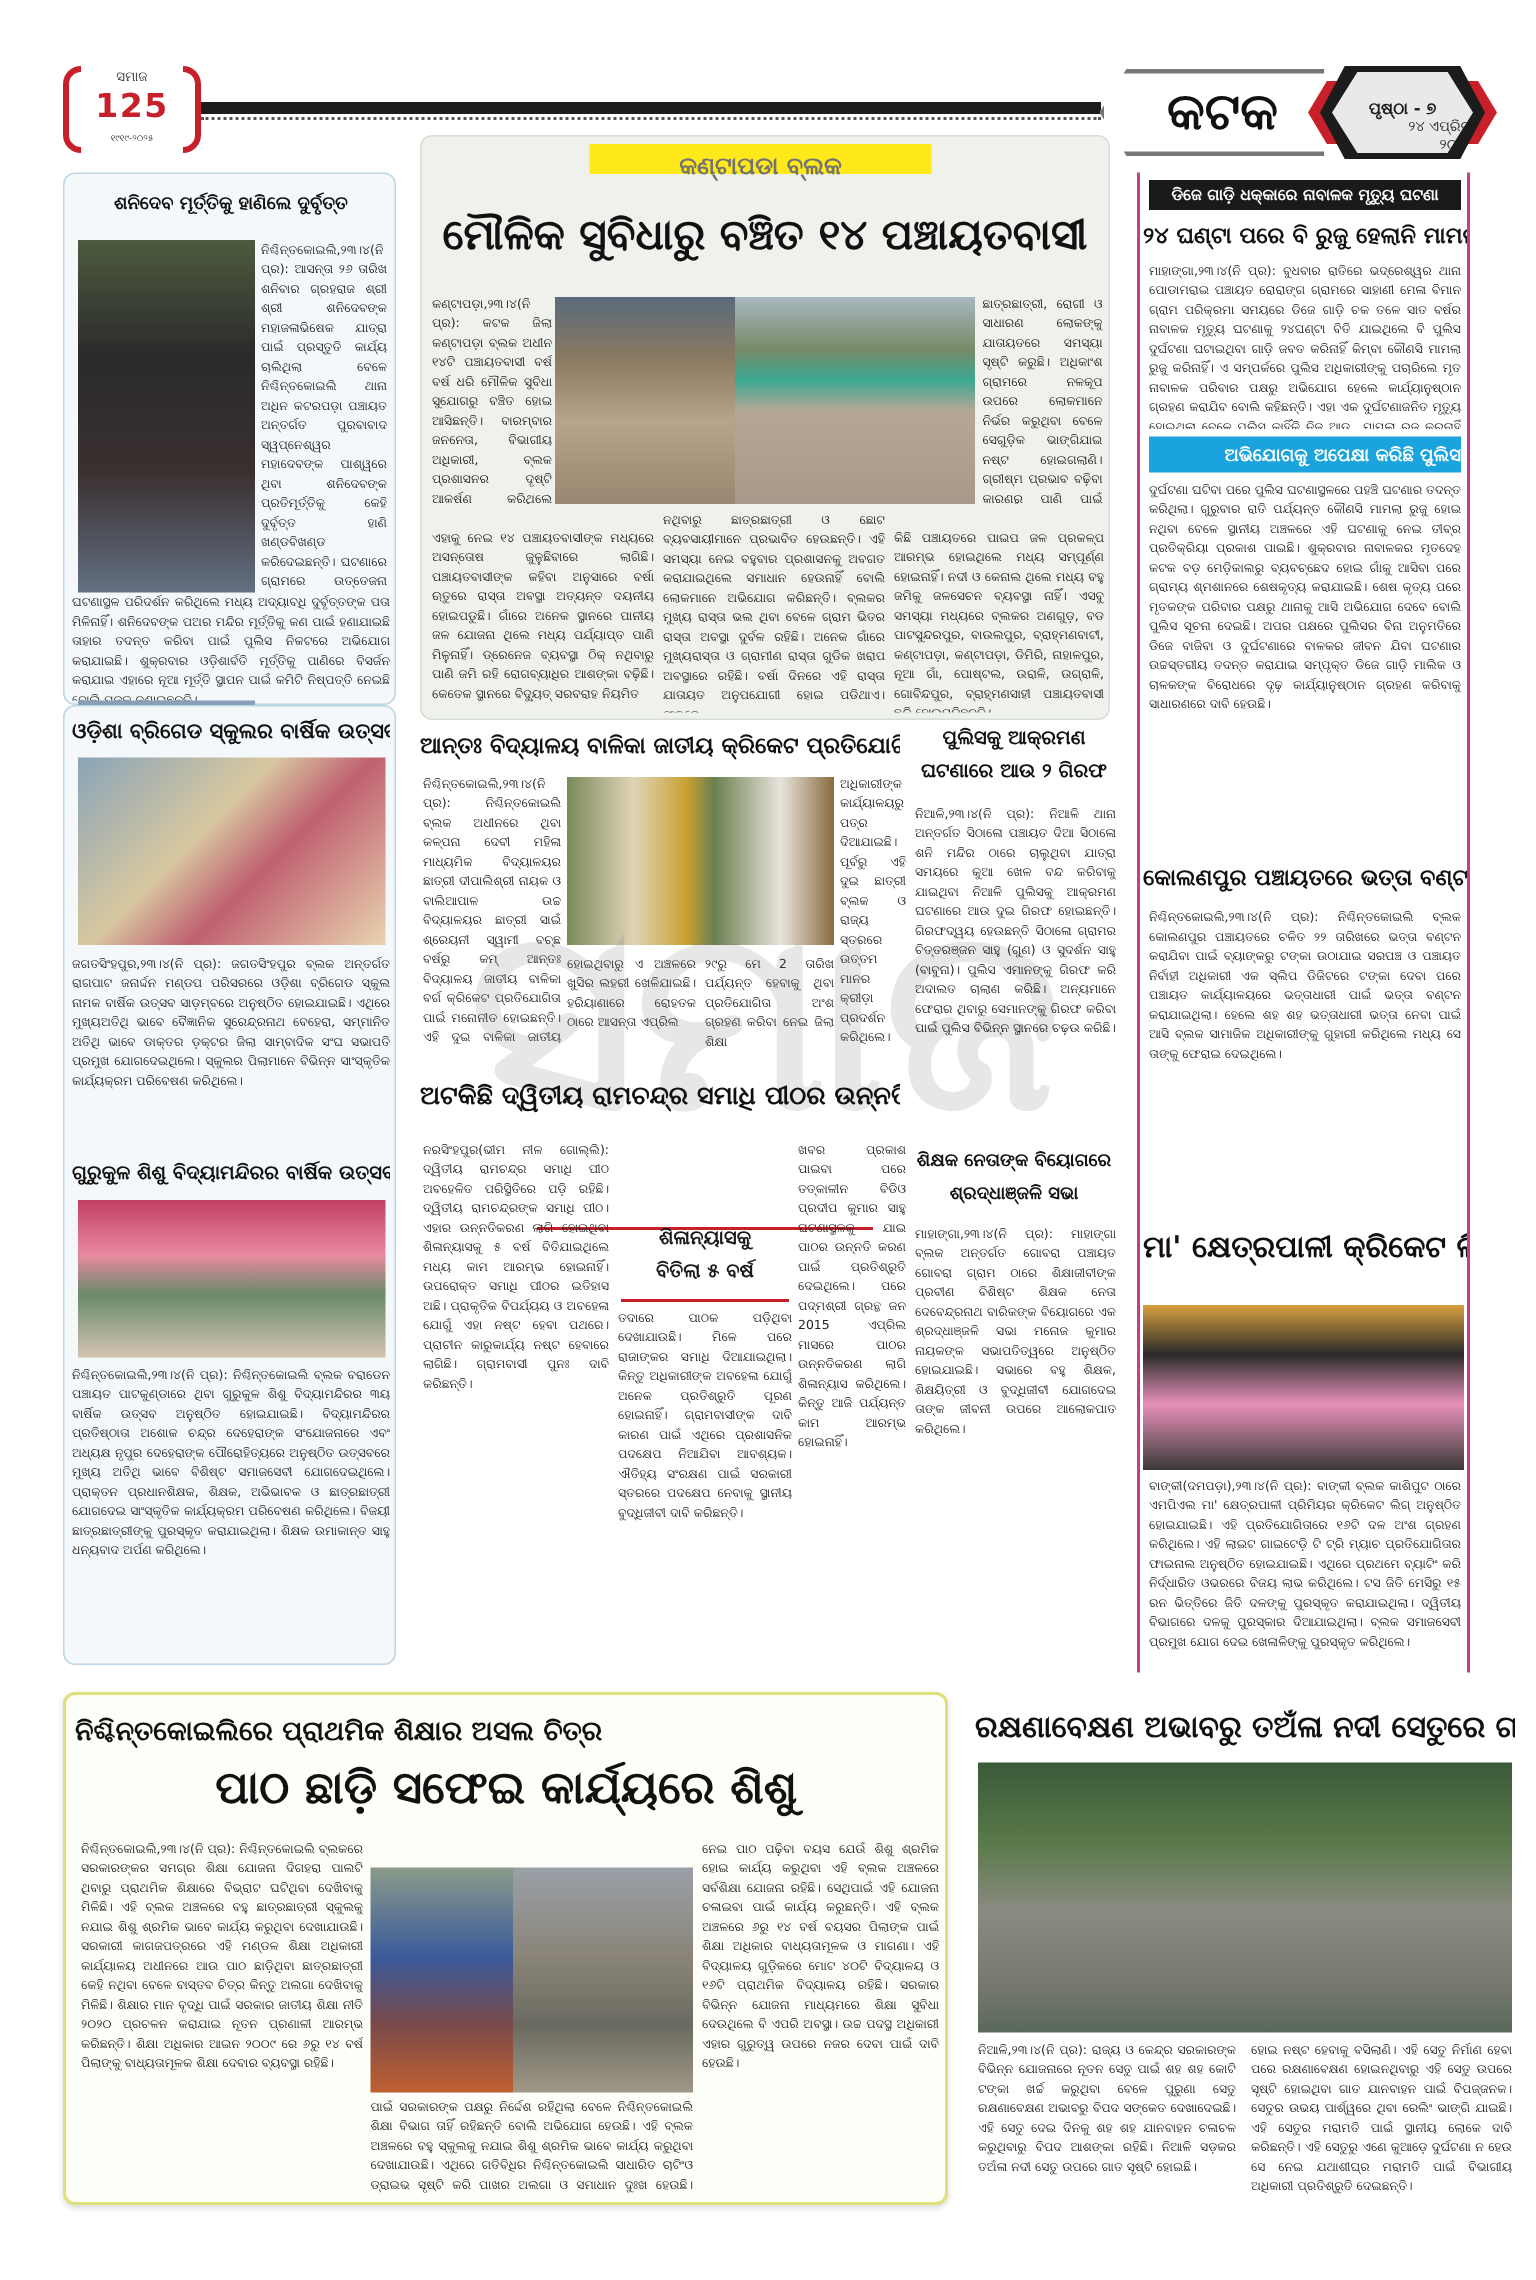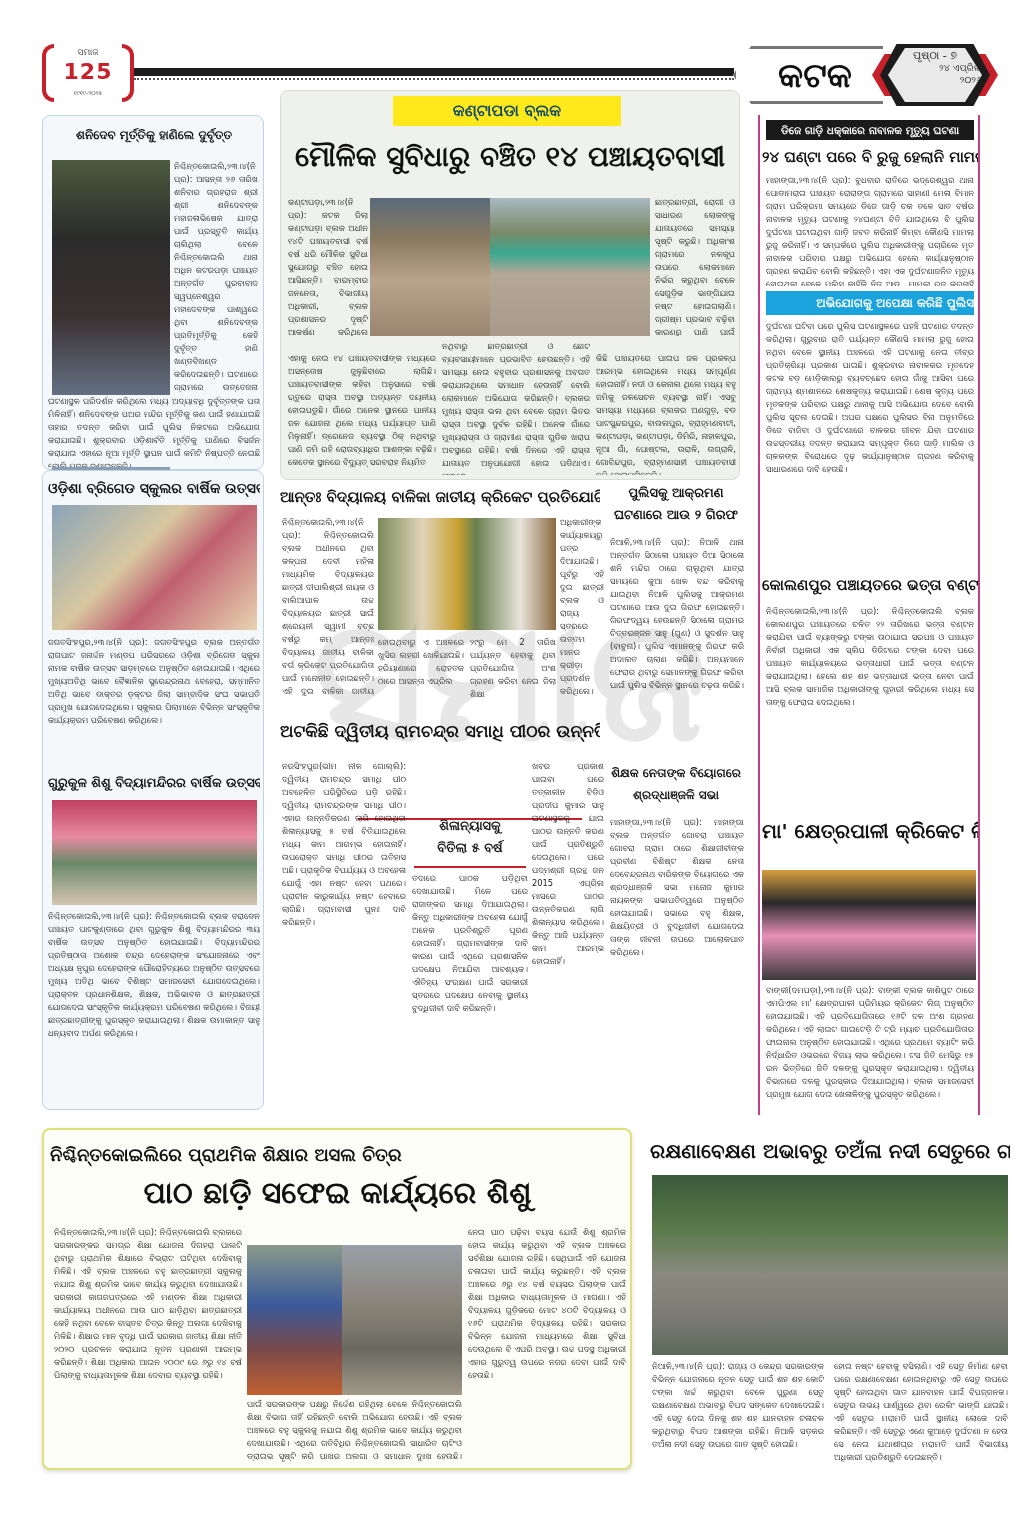--- a/index.html
+++ b/index.html
@@ -17,31 +17,31 @@
     .logo .yrs { position: absolute; left: 0; right: 0; top: 45px; text-align: center; font-size: 6px; color: #333; }
 
     .rule-thick { left: 134px; top: 68px; width: 600px; height: 8px; background: #1c1c1c; }
     .rule-dots { left: 134px; top: 78px; width: 600px; height: 0; border-top: 2px dotted #555; }
 
     .section-badge { left: 733px; top: 46px; width: 150px; height: 58px; background: #fff; border: 3px solid #777; border-right: none; clip-path: polygon(12% 0, 100% 0, 100% 100%, 12% 100%, 0 50%); }
     .section-name { left: 750px; top: 50px; width: 130px; height: 50px; font-size: 34px; font-weight: bold; text-align: center; color: #111; line-height: 50px; }
     .page-tag { left: 880px; top: 44px; width: 110px; height: 62px; background: #1c1c1c; clip-path: polygon(15% 0, 85% 0, 100% 50%, 85% 100%, 15% 100%, 0 50%); }
     .page-tag-red { left: 872px; top: 54px; width: 126px; height: 42px; background: #c8202a; clip-path: polygon(10% 0, 90% 0, 100% 50%, 90% 100%, 10% 100%, 0 50%); }
     .page-inner { left: 888px; top: 48px; width: 94px; height: 54px; background: #e9e9e9; clip-path: polygon(18% 0, 82% 0, 100% 50%, 82% 100%, 18% 100%, 0 50%); text-align: center; }
-    .page-no { display: block; font-size: 11px; font-weight: normal; padding-top: 1px; }
+    .page-no { display: block; font-size: 11px; font-weight: bold; padding-top: 18px; }
     .page-date { display: block; font-size: 9.5px; line-height: 12px; text-align: right; }
 
     
     .txt { font-size: 8.3px; line-height: 13px; color: #222; text-align: justify; overflow: hidden; }
     .headline { font-weight: bold; color: #111; line-height: 1.15; overflow: hidden; white-space: nowrap; }
     .box { border-radius: 8px; }
 
     
     .top-story { left: 280px; top: 90px; width: 460px; height: 390px; background: #eef1ec; border: 1px solid #d8ddd4; }
-    .kicker { left: 393px; top: 96px; width: 228px; height: 30px; background: #ffe91a; color: #0c4a6e; font-size: 16px; font-weight: bold; text-align: center; line-height: 30px; }
+    .kicker { left: 393px; top: 96px; width: 228px; height: 20px; background: #ffe91a; color: #737373; font-size: 16px; font-weight: bold; text-align: center; line-height: 30px; }
     .top-headline { left: 285px; top: 132px; width: 450px; height: 50px; font-size: 28px; text-align: center; line-height: 50px; }
     .photo { background: #888; overflow: hidden; }
     .photo-road1 { left: 370px; top: 198px; width: 120px; height: 138px; background: linear-gradient(180deg, #5a6a7a 0%, #8a7a60 30%, #b8a48a 60%, #9a8670 100%); }
     .photo-road2 { left: 490px; top: 198px; width: 160px; height: 138px; background: linear-gradient(180deg, #a8b8c0 0%, #7a8a68 25%, #3aa890 40%, #b5a896 55%, #a8998a 100%); }
 
     
     .left-col { left: 42px; top: 115px; width: 222px; height: 355px; background: #f4f8fb; border: 1px solid #bcd6e4; }
     .photo-idol { left: 52px; top: 160px; width: 118px; height: 310px; background: linear-gradient(180deg, #4d5a3e 0%, #2b2b2b 25%, #3a3030 50%, #6a7a90 80%, #8aa0b8 100%); }
 
     .left-col2 { left: 42px; top: 470px; width: 222px; height: 640px; background: #f4f8fb; border: 1px solid #bcd6e4; }

